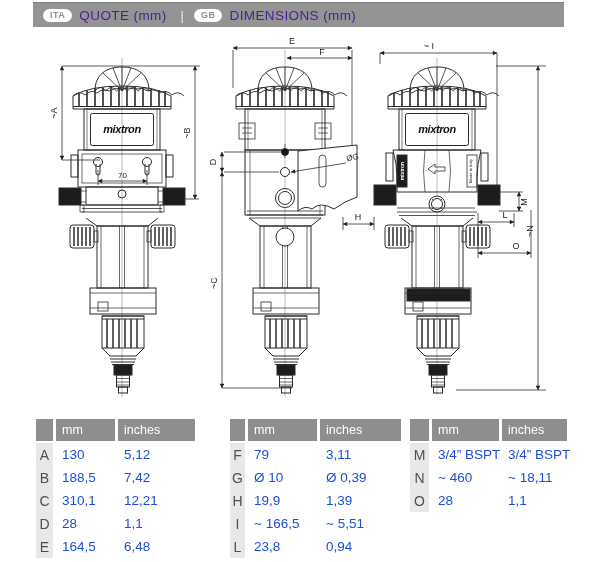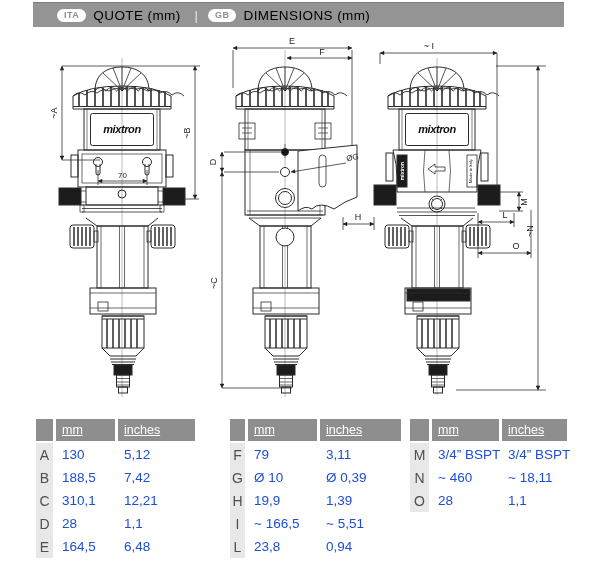--- a/index.html
+++ b/index.html
@@ -1,34 +1,34 @@
 <!DOCTYPE html>
 <html><head>
 <meta charset="utf-8">
 <style>
   html,body{margin:0;padding:0;background:#fff;}
   .page{position:relative;width:600px;height:562px;background:#fff;overflow:hidden;
         font-family:"Liberation Sans",sans-serif;}
   
   .hdrbar{position:absolute;left:33px;top:2px;width:531px;height:25px;background:#949494;
-          border-top:1px solid #7d7d7d;display:flex;align-items:center;padding-left:24px;box-sizing:border-box;}
+          border-top:1px solid #7d7d7d;display:flex;align-items:center;padding-left:10px;box-sizing:border-box;}
   .badge{background:#fff;color:#8f8f8f;font-weight:bold;font-size:9px;border-radius:10px;
          padding:2px 7px;line-height:1;letter-spacing:.5px;}
-  .hdrtxt{color:#000000;font-size:13.5px;letter-spacing:.4px;margin-left:7px;}
+  .hdrtxt{color:#4c1d95;font-size:13.5px;letter-spacing:.4px;margin-left:7px;}
   .hdrdiv{color:#e9e9e9;font-size:13px;margin:0 10px 0 14px;}
   
   svg text{font-family:"Liberation Sans",sans-serif;}
   .dimlabel{font-size:9px;fill:#1d1d1d;}
   .smlabel{font-size:8px;fill:#1d1d1d;}
   .logo{font-size:11px;font-weight:bold;font-style:italic;fill:#111;letter-spacing:-.4px;}
   
   .tables{position:absolute;left:36px;top:419px;display:flex;align-items:flex-start;}
   table.dims{border-collapse:separate;border-spacing:0;table-layout:fixed;}
   table.dims th{background:#8e8e8e;color:#fff;font-size:12.5px;font-weight:normal;text-align:left;
-                padding:0 0 0 6px;height:22px;border-bottom:2px solid #fff;border-right:3px solid #fff;text-decoration:underline;}
+                padding:0 0 0 6px;height:22px;border-bottom:2px solid #fff;border-right:3px solid #fff;}
   table.dims th.corner{padding:0;}
   table.dims td{height:23px;font-size:13.5px;color:#1d4ed8;padding:0 0 0 6px;background:#fff;
                 white-space:nowrap;overflow:hidden;}
   table.dims td.letter{background:#e8e8e8;color:#4f4f4f;text-align:center;font-size:14px;
                        padding:0;border-right:3px solid #fff;}
   .t1{margin-right:32px;} .t2{margin-right:6px;}
 </style>
 </head>
 <body>
 

